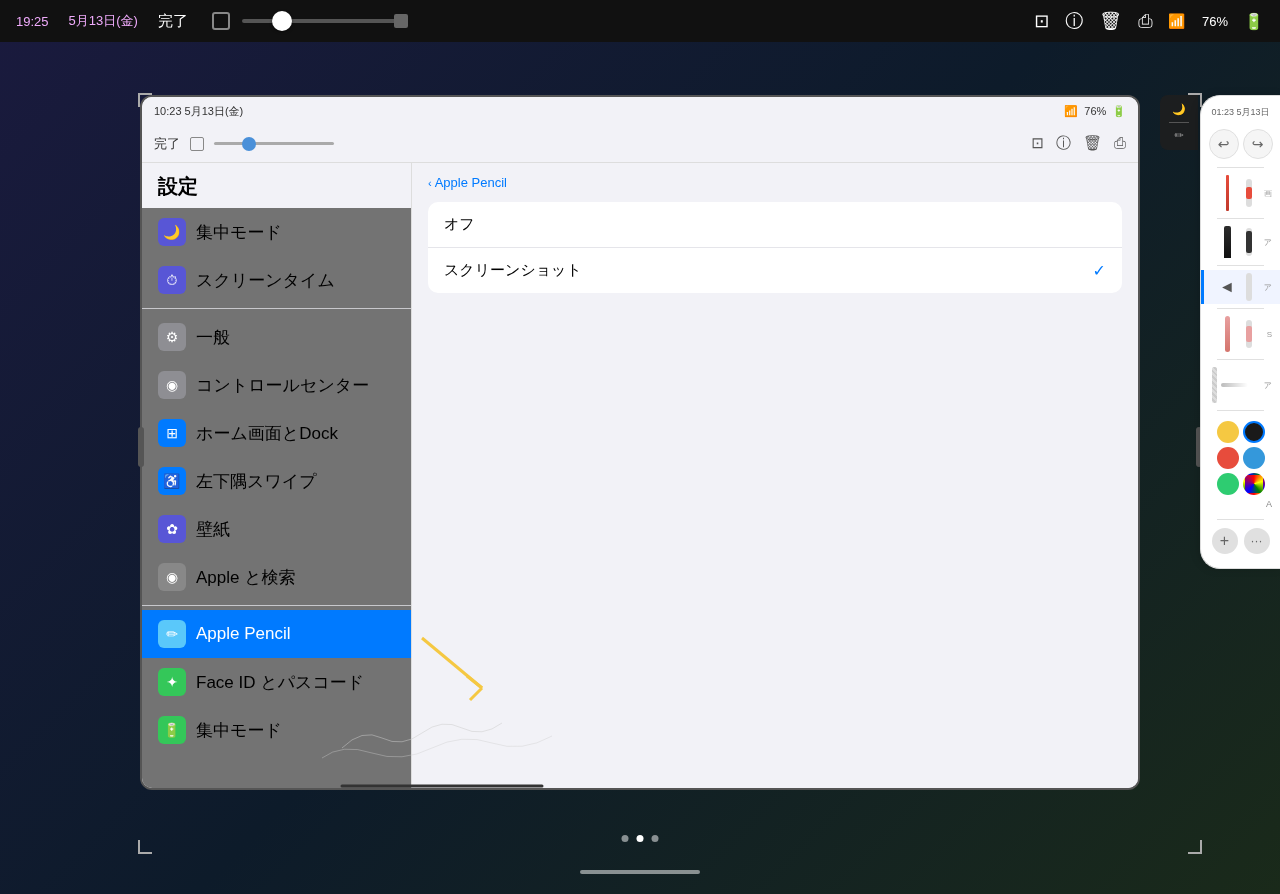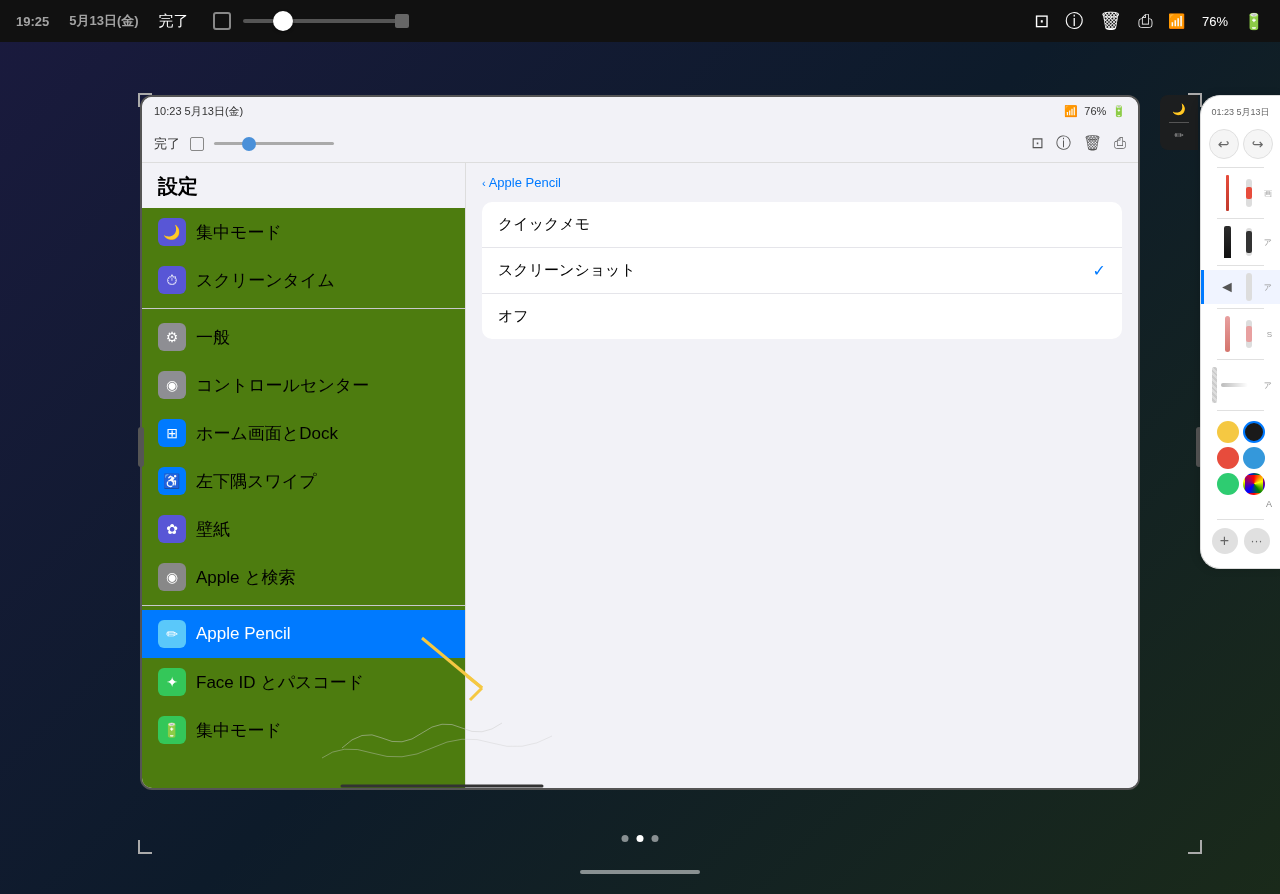--- a/index.html
+++ b/index.html
@@ -32,22 +32,22 @@
       color: white;
     }
     .top-bar-left {
       display: flex;
       align-items: center;
       gap: 12px;
       flex: 1;
     }
     .top-bar-time {
       font-size: 13px;
-      font-weight: 700;
-      color: #a3a3a3;
+      font-weight: 400;
+      color: #f0abfc;
       margin-right: 8px;
     }
     .done-btn {
       font-size: 15px;
       color: white;
       cursor: pointer;
       margin-right: 12px;
     }
     .checkbox-btn {
       width: 18px; height: 18px;
@@ -167,22 +167,22 @@
     }
 
     
     .settings-layout {
       display: flex;
       height: calc(100% - 66px);
     }
 
     
     .settings-sidebar {
-      width: 324px;
-      background: #4d7c0f;
+      width: 270px;
+      background: #737373;
       border-right: 1px solid #ddd;
       overflow-y: auto;
     }
     .sidebar-title {
       font-size: 20px;
       font-weight: 700;
       color: #000;
       padding: 10px 16px 8px;
       background: #f2f2f7;
     }
@@ -609,28 +609,25 @@
     <div class="settings-content">
       <div class="content-nav">
         <span class="nav-back">
           <span class="nav-chevron">‹</span>
           <span>Apple Pencil</span>
         </span>
       </div>
 
       <div class="options-group" id="options-container">
           <div class="option-item">
-            <span class="option-label">クイックメモ</span>
+            <span class="option-label">オフ</span>
           </div>
           <div class="option-item">
             <span class="option-label">スクリーンショット</span>
             <span class="option-check">✓</span>
-          </div>
-          <div class="option-item">
-            <span class="option-label">オフ</span>
           </div>
         </div>
     </div>
 
   </div>
 
   <svg class="drawing-overlay" viewBox="0 0 800 200" xmlns="http://www.w3.org/2000/svg">
 
     <path d="M200,160 Q220,140 240,150 Q260,160 280,145 Q300,130 320,140 Q340,150 360,135" stroke="#ccc" stroke-width="1" fill="none" opacity="0.5"></path>
     <path d="M180,170 Q200,155 230,165 Q260,175 290,160 Q320,145 350,155 Q380,165 410,148" stroke="#ccc" stroke-width="1" fill="none" opacity="0.4"></path>

